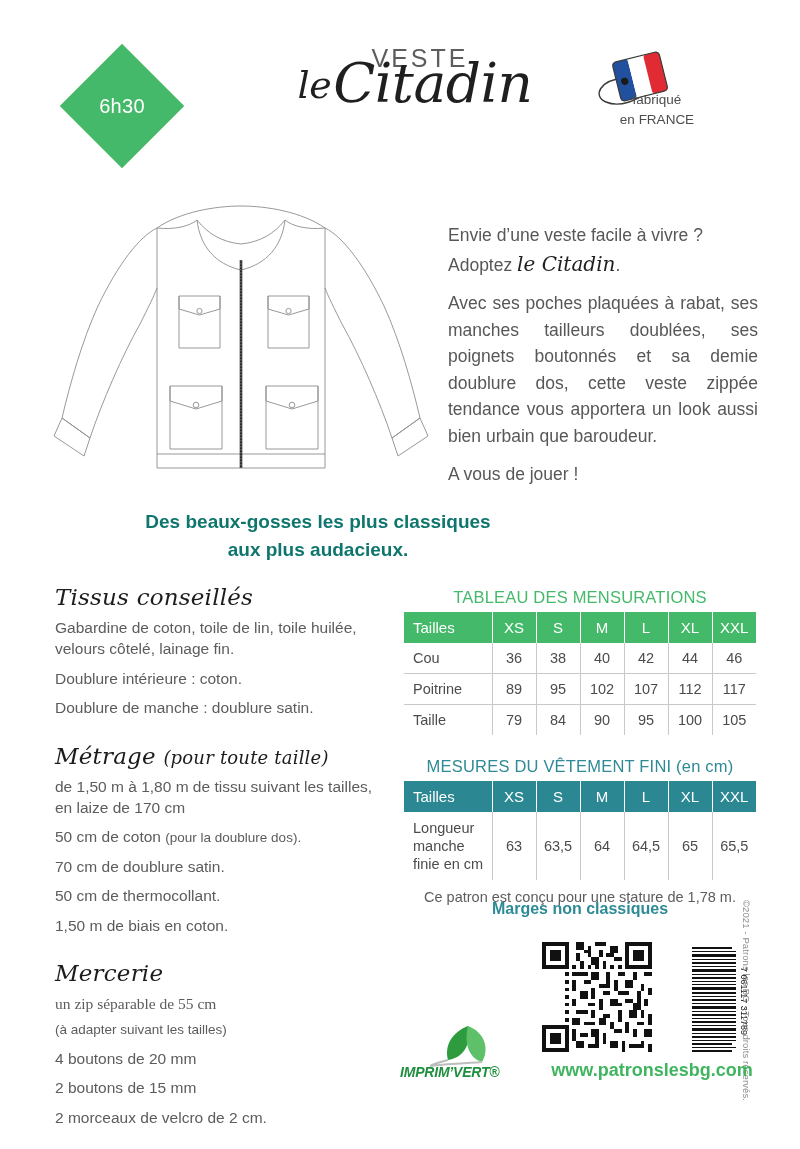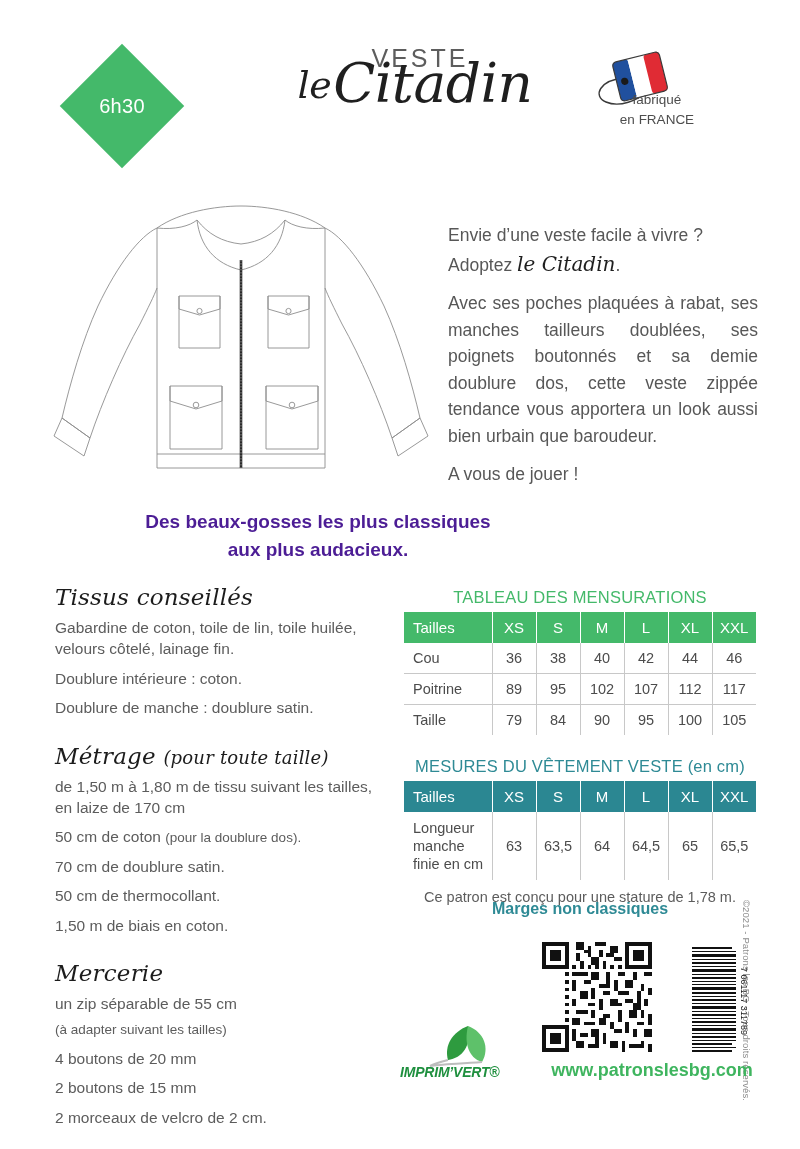--- a/index.html
+++ b/index.html
@@ -122,21 +122,21 @@
     color: #1f1f1f;
   }
 
   
   .tagline {
     position: absolute;
     left: 0;
     top: 508px;
     width: 636px;
     text-align: center;
-    color: #4c1d95;
+    color: #0f766e;
     font-size: 19px;
     font-weight: bold;
     line-height: 1.45;
   }
 
   
   .left-col {
     position: absolute;
     left: 55px;
     top: 584px;
@@ -412,21 +412,21 @@
     <span>en laize de 170 cm</span>
   </div>
   <div class="body-line"><span>50 cm de coton </span><span class="sm">(pour la doublure dos).</span></div>
   <div class="body-line">70 cm de doublure satin.</div>
   <div class="body-line">50 cm de thermocollant.</div>
   <div class="body-line">1,50 m de biais en coton.</div>
 
   <div class="sect-gap"></div>
 
   <div class="script-head">Mercerie</div>
-  <div class="body-line" style="margin-bottom:4px;">
+  <div class="body-line" style="margin-bottom:4px;font-family:Liberation Serif, serif;">
     <span>un zip séparable de 55 cm</span>
   </div>
   <div class="body-line"><span class="sm">(à adapter suivant les tailles)</span></div>
   <div class="body-line">4 boutons de 20 mm</div>
   <div class="body-line">2 boutons de 15 mm</div>
   <div class="body-line">2 morceaux de velcro de 2 cm.</div>
 </div>
 
 <div class="right-col">
 
@@ -478,21 +478,21 @@
         <td>90</td>
         <td>95</td>
         <td>100</td>
         <td>105</td>
       </tr>
     </tbody>
   </table>
 
   <div style="height:22px;"></div>
 
-  <div class="tbl-title teal">MESURES DU VÊTEMENT VESTE (en cm)</div>
+  <div class="tbl-title teal">MESURES DU VÊTEMENT FINI (en cm)</div>
   <table class="meas teal">
     <colgroup>
       <col class="namecol">
         <col class="sizecol">
         <col class="sizecol">
         <col class="sizecol">
       <col class="sizecol">
         <col class="sizecol">
         <col class="sizecol">
     </colgroup>

